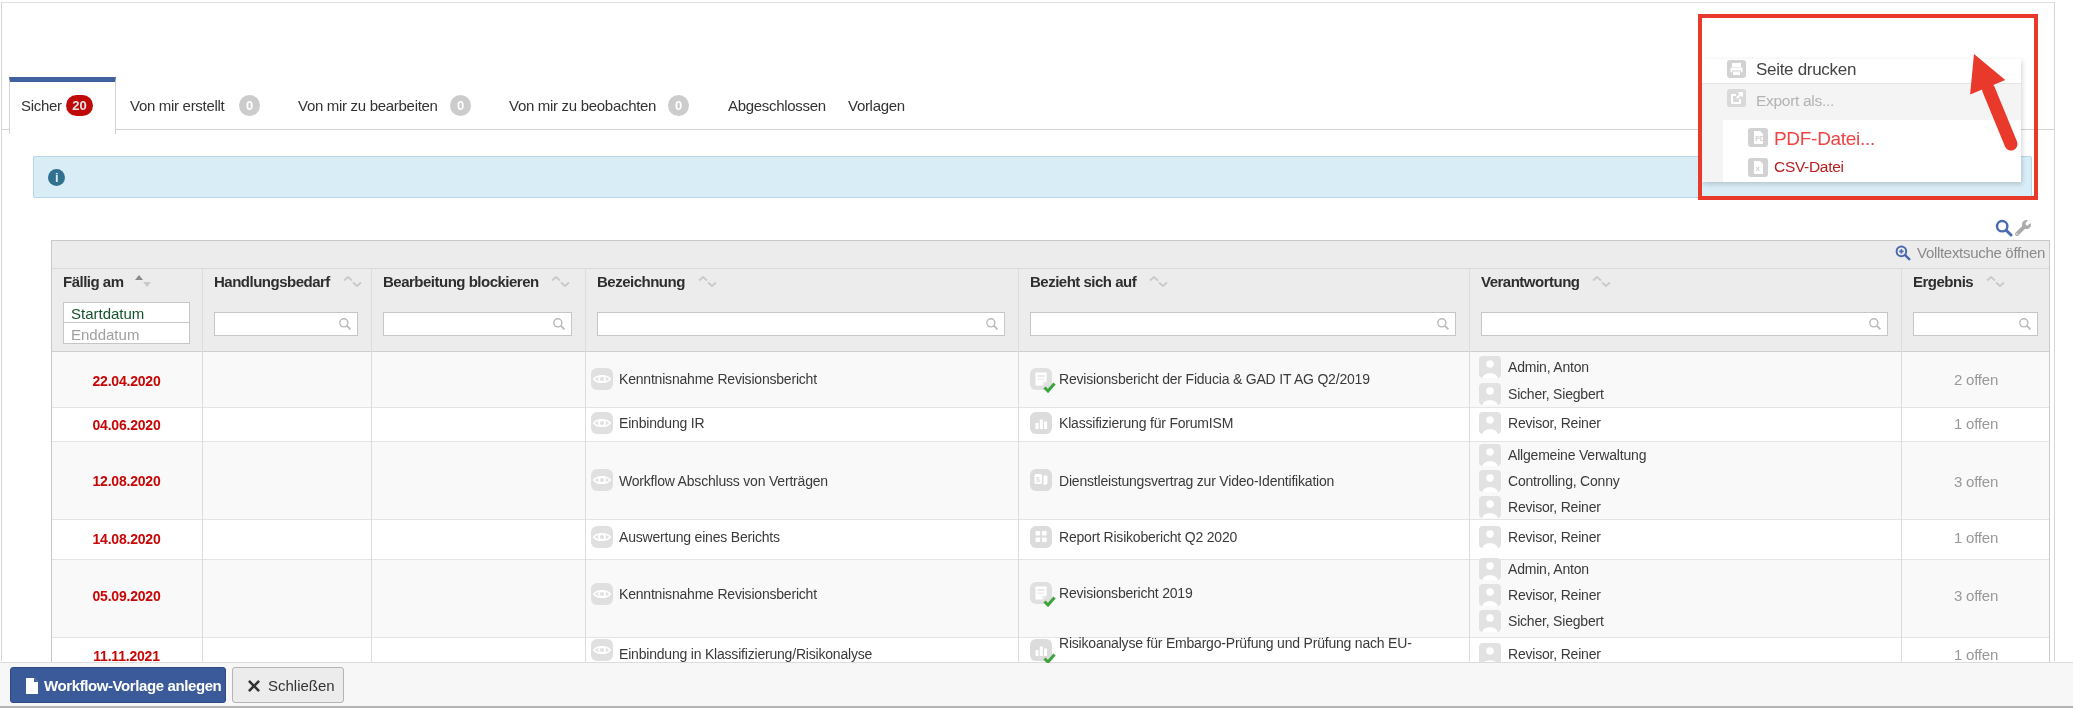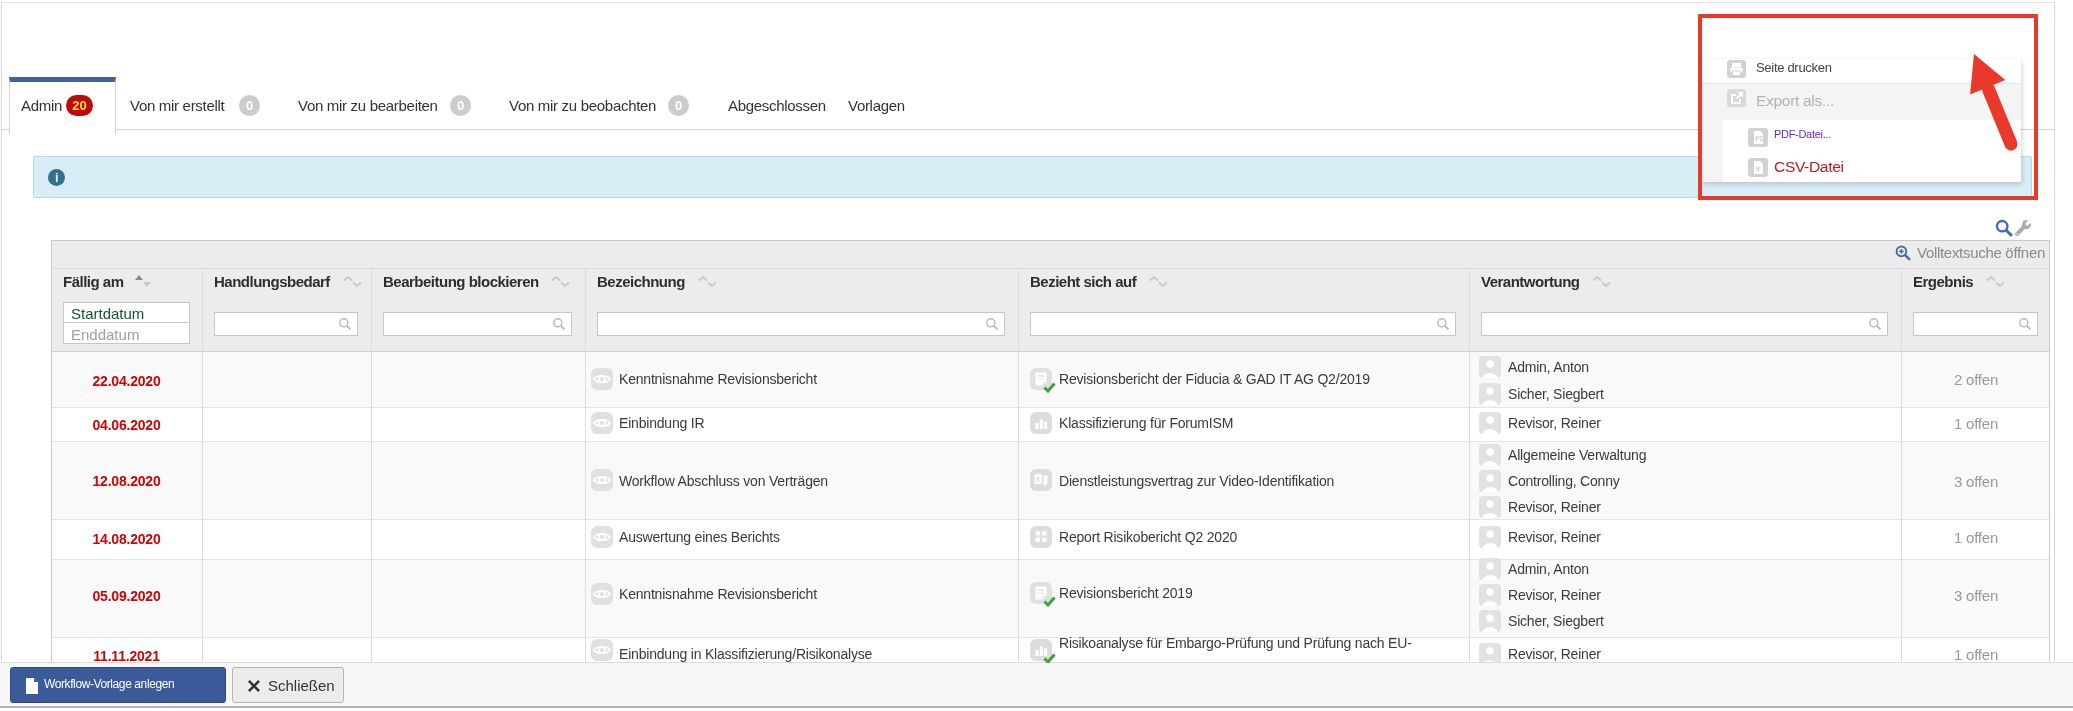--- a/index.html
+++ b/index.html
@@ -14,21 +14,21 @@
 #hdr { left:10px; top:10px; width:2046px; height:49px; background:#4a69ae; overflow:hidden; }
 #hdr .title { position:absolute; left:59px; top:15px; color:#fff; font-size:20.5px; letter-spacing:-0.2px; font-weight:bold; }
 #qbtn { position:absolute; left:1912px; top:14px; width:20px; height:20px; border-radius:50%; background:#fff; color:#44639f; font-weight:bold; font-size:14px; text-align:center; line-height:20px; }
 #extras { position:absolute; left:1944px; top:15px; width:65px; height:18px; border-radius:9px; background:#7b8fc5; color:#44639f; font-weight:bold; font-size:13px; text-align:center; line-height:18px; letter-spacing:-0.2px; }
 #closeC { position:absolute; left:2020px; top:-27px; width:50px; height:50px; border-radius:50%; border:3px solid #fff; background:#4a69ae; }
 
 #tabline { left:2px; top:129px; width:2052px; height:1px; background:#d4d4d4; }
 #atab { left:9px; top:77px; width:107px; height:57px; background:#fff; border-left:1px solid #d4d4d4; border-right:1px solid #d4d4d4; border-top:5px solid #42629f; }
 .tabtxt { font-size:15px; letter-spacing:-0.3px; color:#333; top:97px; }
 .badge0 { top:95px; width:21px; height:21px; border-radius:50%; background:#ccc; color:#fff; font-size:13px; font-weight:bold; text-align:center; line-height:21px; }
-#badge20 { left:66px; top:95px; width:27px; height:21px; border-radius:11px; background:#c00a0a; color:#fde047; font-size:13px; font-weight:bold; text-align:center; line-height:21px; }
+#badge20 { left:66px; top:95px; width:27px; height:21px; border-radius:11px; background:#c00a0a; color:#e5e5e5; font-size:13px; font-weight:bold; text-align:center; line-height:21px; }
 
 #info { left:33px; top:156px; width:1999px; height:42px; background:#d9edf7; border:1px solid #b7d7e8; border-radius:2px; color:#31708f; font-size:15.5px; letter-spacing:-0.4px; }
 #info .txt { position:absolute; left:35px; top:11px; }
 #infoi { position:absolute; left:14px; top:12px; width:17px; height:17px; border-radius:50%; background:#31708f; color:#d9edf7; font-size:13px; font-weight:bold; text-align:center; line-height:17px; }
 
 #tbl { left:51px; top:240px; width:1999px; height:423px; border:1px solid #c9c9c9; border-bottom:none; background:#fff; overflow:hidden; }
 .vt { background:#ececec; }
 #vrow { left:0; top:0; width:1997px; height:27px; }
 #hrow { left:0; top:27px; width:1997px; height:85px; border-top:1px solid #d9d9d9; }
 .ct { position:absolute; font-weight:bold; font-size:15px; letter-spacing:-0.5px; color:#2e2e2e; top:32px; white-space:nowrap; }
@@ -46,21 +46,21 @@
 </head>
 <body>
 <div id="page">
 <div class="abs" id="bL"></div>
 <div class="abs" id="bT"></div>
 <div class="abs" id="bR"></div>
 
 
 <div class="abs" id="tabline"></div>
 <div class="abs" id="atab"></div>
-<div class="abs tabtxt" style="left:21px">Admin</div>
+<div class="abs tabtxt" style="left:21px">Sicher</div>
 <div class="abs" id="badge20">20</div>
 <div class="abs tabtxt" style="left:130px">Von mir erstellt</div>
 <div class="abs badge0" style="left:239px">0</div>
 <div class="abs tabtxt" style="left:298px">Von mir zu bearbeiten</div>
 <div class="abs badge0" style="left:450px">0</div>
 <div class="abs tabtxt" style="left:509px">Von mir zu beobachten</div>
 <div class="abs badge0" style="left:668px">0</div>
 <div class="abs tabtxt" style="left:728px">Abgeschlossen</div>
 <div class="abs tabtxt" style="left:848px">Vorlagen</div>
 
@@ -338,52 +338,52 @@
 <div class="cell" style="left:1456px;top:405px">Revisor, Reiner</div>
 <div class="cell gray" style="left:1849px;width:150px;text-align:center;top:405px">1 offen</div>
 </div>
 
 <div class="abs" style="left:0;top:662px;width:2073px;height:46px;background:#f7f7f7;border-top:1px solid #dcdcdc;border-bottom:2px solid #b4b4b4"></div>
 <div class="abs" style="left:10px;top:667px;width:216px;height:36px;background:#3b5a99;border:1px solid #2d4a85;border-radius:3px">
   <svg style="position:absolute;left:14px;top:9px" width="14" height="18" viewBox="0 0 14 18">
     <path d="M1 1 h8 l4 4 v12 h-12 Z" fill="#fff"></path>
         <path d="M9 1 l4 4 h-4 Z" fill="#3b5a99"></path>
   </svg>
-  <span style="position:absolute;left:33px;top:9px;color:#fff;font-size:12px;font-weight:normal;letter-spacing:-0.4px;white-space:nowrap">Workflow-Vorlage anlegen</span>
+  <span style="position:absolute;left:33px;top:9px;color:#fff;font-size:15px;font-weight:bold;letter-spacing:-0.4px;white-space:nowrap">Workflow-Vorlage anlegen</span>
 </div>
 <div class="abs" style="left:232px;top:667px;width:112px;height:36px;background:#ececec;border:1px solid #b4b4b4;border-radius:3px">
   <svg style="position:absolute;left:15px;top:12px" width="12" height="12" viewBox="0 0 13 13">
     <path d="M2 0 L6.5 4.5 L11 0 L13 2 L8.5 6.5 L13 11 L11 13 L6.5 8.5 L2 13 L0 11 L4.5 6.5 L0 2 Z" fill="#333"></path>
   </svg>
   <span style="position:absolute;left:35px;top:9px;color:#333;font-size:15px">Schließen</span>
 </div>
 
 <div class="abs" style="left:1702px;top:59px;width:319px;height:123px;background:#fff;box-shadow:1px 2px 5px rgba(0,0,0,0.18)">
   <div style="position:absolute;left:0;top:25px;width:319px;height:36px;background:#f4f4f4"></div>
   <div style="position:absolute;left:0;top:61px;width:21px;height:62px;background:#f4f4f4"></div>
   <svg style="position:absolute;left:25px;top:1px" width="19" height="18" viewBox="0 0 19 18">
         <rect width="19" height="18" rx="3" fill="#d2d2d2"></rect>
         <rect x="5" y="3" width="9" height="4" fill="#fff"></rect>
         <rect x="3.5" y="7.5" width="12" height="5" rx="1" fill="#fff"></rect>
         <rect x="5.5" y="11" width="8" height="4.5" fill="#fff" stroke="#d2d2d2" stroke-width="1"></rect>
       </svg>
-  <span style="position:absolute;left:54px;top:1px;font-size:13px;letter-spacing:-0.3px;color:#444">Seite drucken</span>
+  <span style="position:absolute;left:54px;top:1px;font-size:17px;letter-spacing:-0.3px;color:#444">Seite drucken</span>
   <div style="position:absolute;left:0;top:24px;width:319px;height:1px;background:#e5e5e5"></div>
   <svg style="position:absolute;left:25px;top:30px" width="19" height="18" viewBox="0 0 19 18">
         <rect width="19" height="18" rx="3" fill="#d9d9d9"></rect>
         <path d="M4 5 h5 v2 h-3 v6 h6 v-3 h2 v5 h-10 Z" fill="#fff"></path>
         <path d="M10.5 3 h5.5 v5.5 l-2-2 -3.5 3.5 -1.5-1.5 3.5-3.5 Z" fill="#fff"></path>
       </svg>
   <span style="position:absolute;left:54px;top:33px;font-size:15.5px;letter-spacing:-0.3px;color:#b3b3b3">Export als...</span>
   <svg style="position:absolute;left:46px;top:69px" width="20" height="19" viewBox="0 0 20 19">
         <rect width="20" height="19" rx="3" fill="#d2d2d2"></rect>
         <path d="M6 3 h6 l3 3 v10 h-9 Z" fill="#fff"></path>
         <text x="7.2" y="13" font-size="7" fill="#d2d2d2" font-family="Liberation Sans" font-weight="bold">PD</text>
       </svg>
-  <span style="position:absolute;left:72px;top:69px;font-size:11px;letter-spacing:-0.3px;color:#6d28d9">PDF-Datei...</span>
+  <span style="position:absolute;left:72px;top:69px;font-size:19px;letter-spacing:-0.3px;color:#ef4444">PDF-Datei...</span>
   <svg style="position:absolute;left:46px;top:99px" width="20" height="19" viewBox="0 0 20 19">
         <rect width="20" height="19" rx="3" fill="#d2d2d2"></rect>
         <path d="M6 3 h6 l3 3 v10 h-9 Z" fill="#fff"></path>
         <text x="7.5" y="13" font-size="8" fill="#d2d2d2" font-family="Liberation Sans" font-weight="bold">x</text>
       </svg>
   <span style="position:absolute;left:72px;top:99px;font-size:15.5px;letter-spacing:-0.3px;color:#b91c1c">CSV-Datei</span>
 </div>
 
 <div class="abs" style="left:1698px;top:14px;width:340px;height:186px;border:4px solid #e8392b"></div>
 <svg class="abs" style="left:1950px;top:40px" width="80" height="115" viewBox="0 0 80 115">

